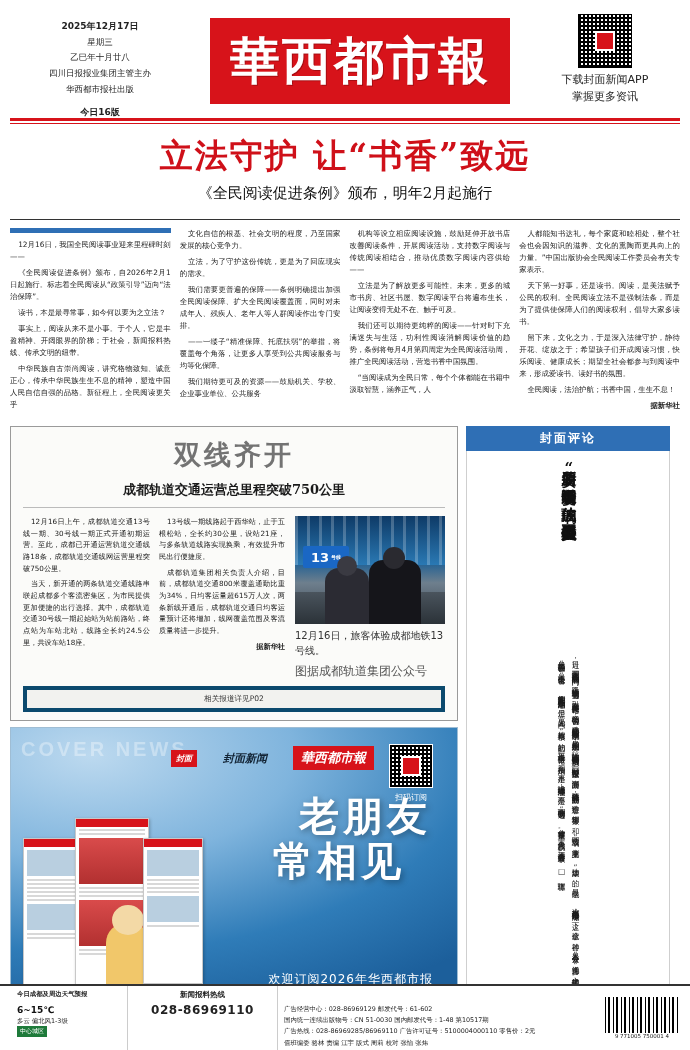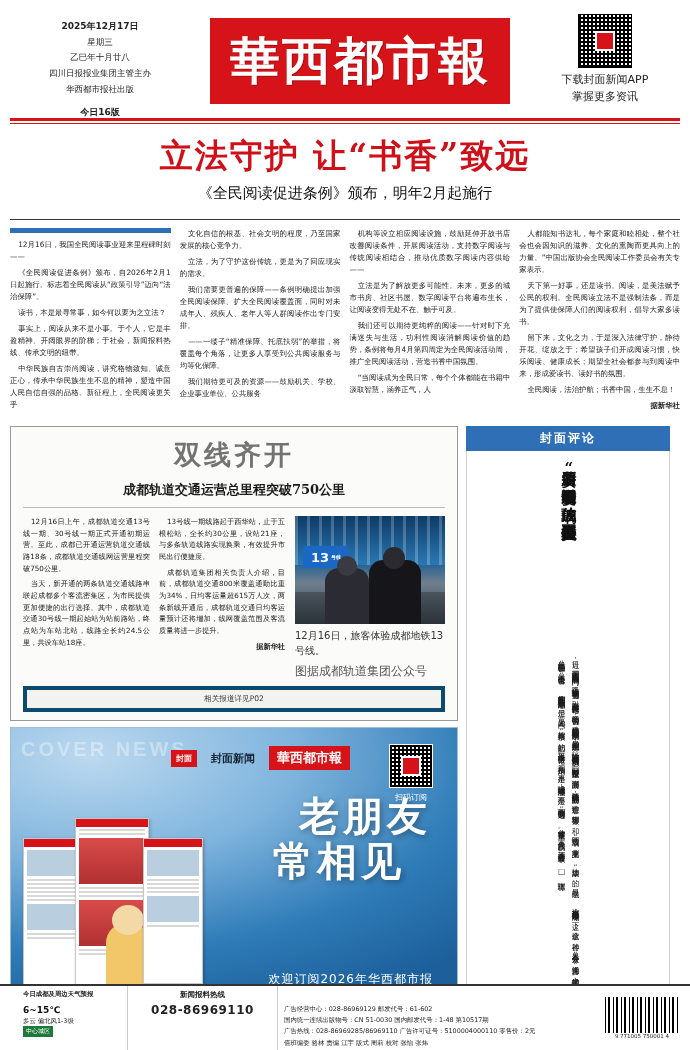--- a/index.html
+++ b/index.html
@@ -150,21 +150,21 @@
     margin-top: 6px; height: 276px; position: relative; overflow: hidden;
     background: radial-gradient(120% 100% at 18% 10%, #bcd9ef 0%, #7fb4dd 38%, #2f7cb8 72%, #1c5f9b 100%);
     border: 1px solid #9fbdd4;
   }
   .poster .wm {
     position:absolute; left:10px; top:10px; font-size:20px; font-weight:bold;
     color: rgba(255,255,255,.35); letter-spacing:3px;
     font-family:"Liberation Sans",sans-serif;
   }
   .poster .brand-row{
-    position:absolute; left:160px; top:18px; display:flex; gap:14px; align-items:center;
+    position:absolute; left:160px; top:18px; display:flex; gap:26px; align-items:center;font-style:italic;
   }
   .chip { background:#d7131a; color:#fff; font-size:8px; padding:3px 5px; font-weight:bold;}
   .chip-txt{ color:#123; font-size:11px; font-weight:bold; }
   .chip-logo{
     background:#d7131a;color:#fff;font-weight:bold;font-size:13px;padding:3px 8px;
     font-family:"DejaVu Serif","Liberation Serif",serif;
   }
   .papers { position:absolute; left:12px; bottom:8px; width:200px; height:214px; }
   .pg {
     position:absolute; background:#fff; border:1px solid #c8c8c8; overflow:hidden;
@@ -216,21 +216,21 @@
     writing-mode: vertical-rl; text-orientation: upright;
     font-size:7.6px; line-height:1.85; height:470px;
     text-align: justify; color:#1c1c1c; letter-spacing:.5px;
   }
 
   
   .footer {
     position:absolute; left:0; right:0; bottom:0; height:66px;
     border-top:2px solid #333; background:#fff; display:flex; font-size:6.4px; color:#222;
   }
-  .f-weather{ width:128px; padding:4px 23px; border-right:1px solid #ccc; }
+  .f-weather{ width:128px; padding:4px 17px; border-right:1px solid #ccc; }
   .f-weather .t{ font-size:6.4px; font-weight:bold; }
   .f-weather .deg{ font-size:15px; font-weight:bold; color:#111; }
   .f-weather .deg span{ font-size:9px; }
   .f-weather .city{ background:#1e7a3a; color:#fff; display:inline-block; padding:1px 3px; font-size:6px;}
   .f-hot{ width:150px; padding:4px 6px; border-right:1px solid #ccc; text-align:center;}
   .f-hot .t{ font-size:7.5px; font-weight:bold; }
   .f-hot .num{ font-size:12px; font-weight:bold; letter-spacing:.5px; margin-top:3px;}
   .f-lines{ flex:1; padding:18px 6px; line-height:1.75; }
   .f-barcode{ width:96px; display:flex; align-items:center; justify-content:center; }
   .bc{

